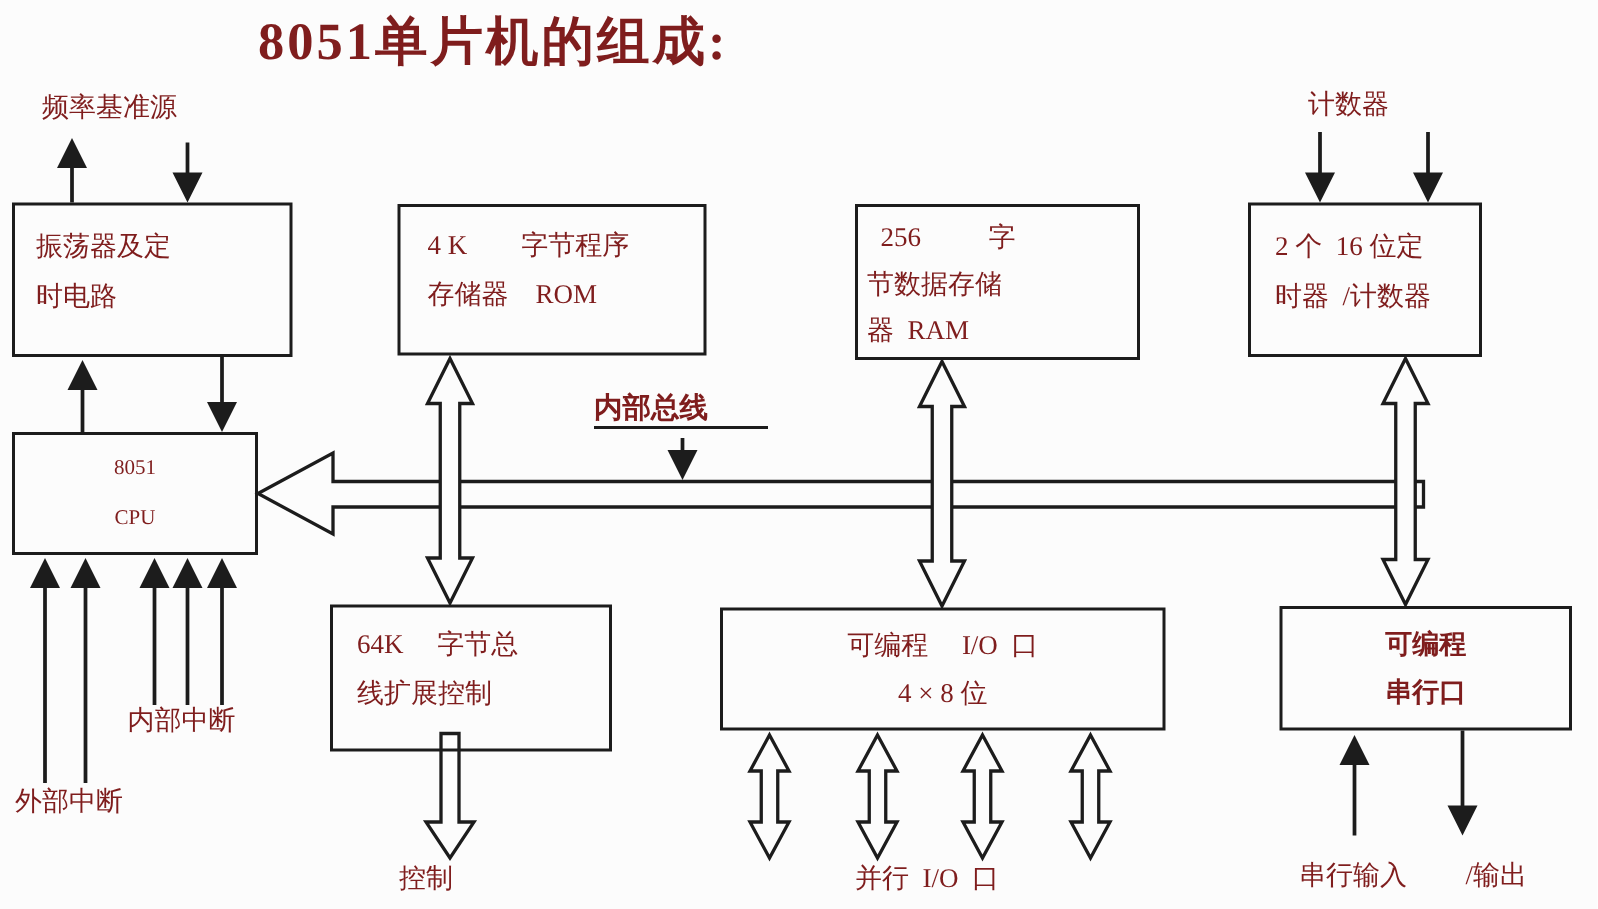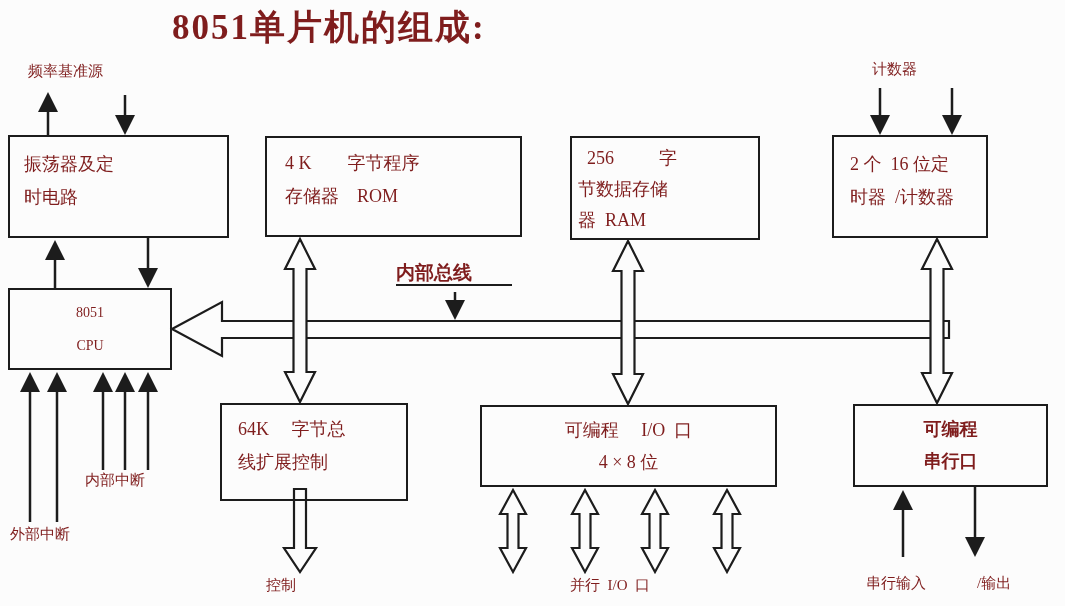--- a/index.html
+++ b/index.html
@@ -11,21 +11,21 @@
     position:absolute;left:172px;top:4px;font-size:35px;font-weight:bold;
     letter-spacing:2px;white-space:pre;
   }
   svg.layer{position:absolute;left:0;top:0;width:1065px;height:606px;}
   .box{
     position:absolute;box-sizing:border-box;border:2px solid #1c1c1c;
     font-size:18px;line-height:33px;white-space:pre-wrap;background:transparent;
   }
   .box.center{text-align:center;}
   .lbl{
-    position:absolute;font-size:15px;white-space:pre;line-height:22px;
+    position:absolute;font-size:18px;white-space:pre;line-height:22px;
   }
   .lbl.busname{font-weight:bold;font-size:19px;border-bottom:2px solid #1c1c1c;
     width:116px;padding-bottom:0;}
 </style>
 </head>
 <body>
 
 <div class="stage">
 
   <svg class="layer" viewBox="0 0 1065 606" xmlns="http://www.w3.org/2000/svg">
@@ -66,24 +66,24 @@
         <polygon points="513,490 526,514 518.5,514 518.5,548 526,548 513,572 500,548 507.5,548 507.5,514 500,514" fill="#fcfcfc" stroke="#1c1c1c" stroke-width="2.2" stroke-linejoin="miter"></polygon>
         <polygon points="585,490 598,514 590.5,514 590.5,548 598,548 585,572 572,548 579.5,548 579.5,514 572,514" fill="#fcfcfc" stroke="#1c1c1c" stroke-width="2.2" stroke-linejoin="miter"></polygon>
         <polygon points="655,490 668,514 660.5,514 660.5,548 668,548 655,572 642,548 649.5,548 649.5,514 642,514" fill="#fcfcfc" stroke="#1c1c1c" stroke-width="2.2" stroke-linejoin="miter"></polygon>
         <polygon points="727,490 740,514 732.5,514 732.5,548 740,548 727,572 714,548 721.5,548 721.5,514 714,514" fill="#fcfcfc" stroke="#1c1c1c" stroke-width="2.2" stroke-linejoin="miter"></polygon>
         <polygon points="294,489 306,489 306,548 316,548 300,572 284,548 294,548" fill="#fcfcfc" stroke="#1c1c1c" stroke-width="2.2" stroke-linejoin="miter"></polygon>
       </g>
   </svg>
 
   <div class="title">8051单片机的组成:</div>
 
-  <div class="box" style="left:8px;top:135px;width:221px;height:103px;padding:11px 0 0 14px;"><span>振荡器及定
+  <div class="box" style="left:8px;top:135px;width:187px;height:103px;padding:11px 0 0 14px;"><span>振荡器及定
 时电路</span></div>
 
-  <div class="box" style="left:265px;top:136px;width:257px;height:101px;padding:9px 0 0 18px;"><span>4 K        字节程序
+  <div class="box" style="left:265px;top:136px;width:206px;height:101px;padding:9px 0 0 18px;"><span>4 K        字节程序
 存储器    ROM</span></div>
 
   <div class="box" style="left:570px;top:136px;width:190px;height:104px;padding:5px 0 0 6px;line-height:31px;"><span>  256          字
 节数据存储
 器  RAM</span></div>
 
   <div class="box" style="left:832px;top:135px;width:156px;height:103px;padding:11px 12px 0 16px;"><span>2 个  16 位定
 时器  /计数器</span></div>
 
   <div class="box center" style="left:8px;top:288px;width:164px;height:82px;padding-top:6px;font-size:14px;"><span>8051

